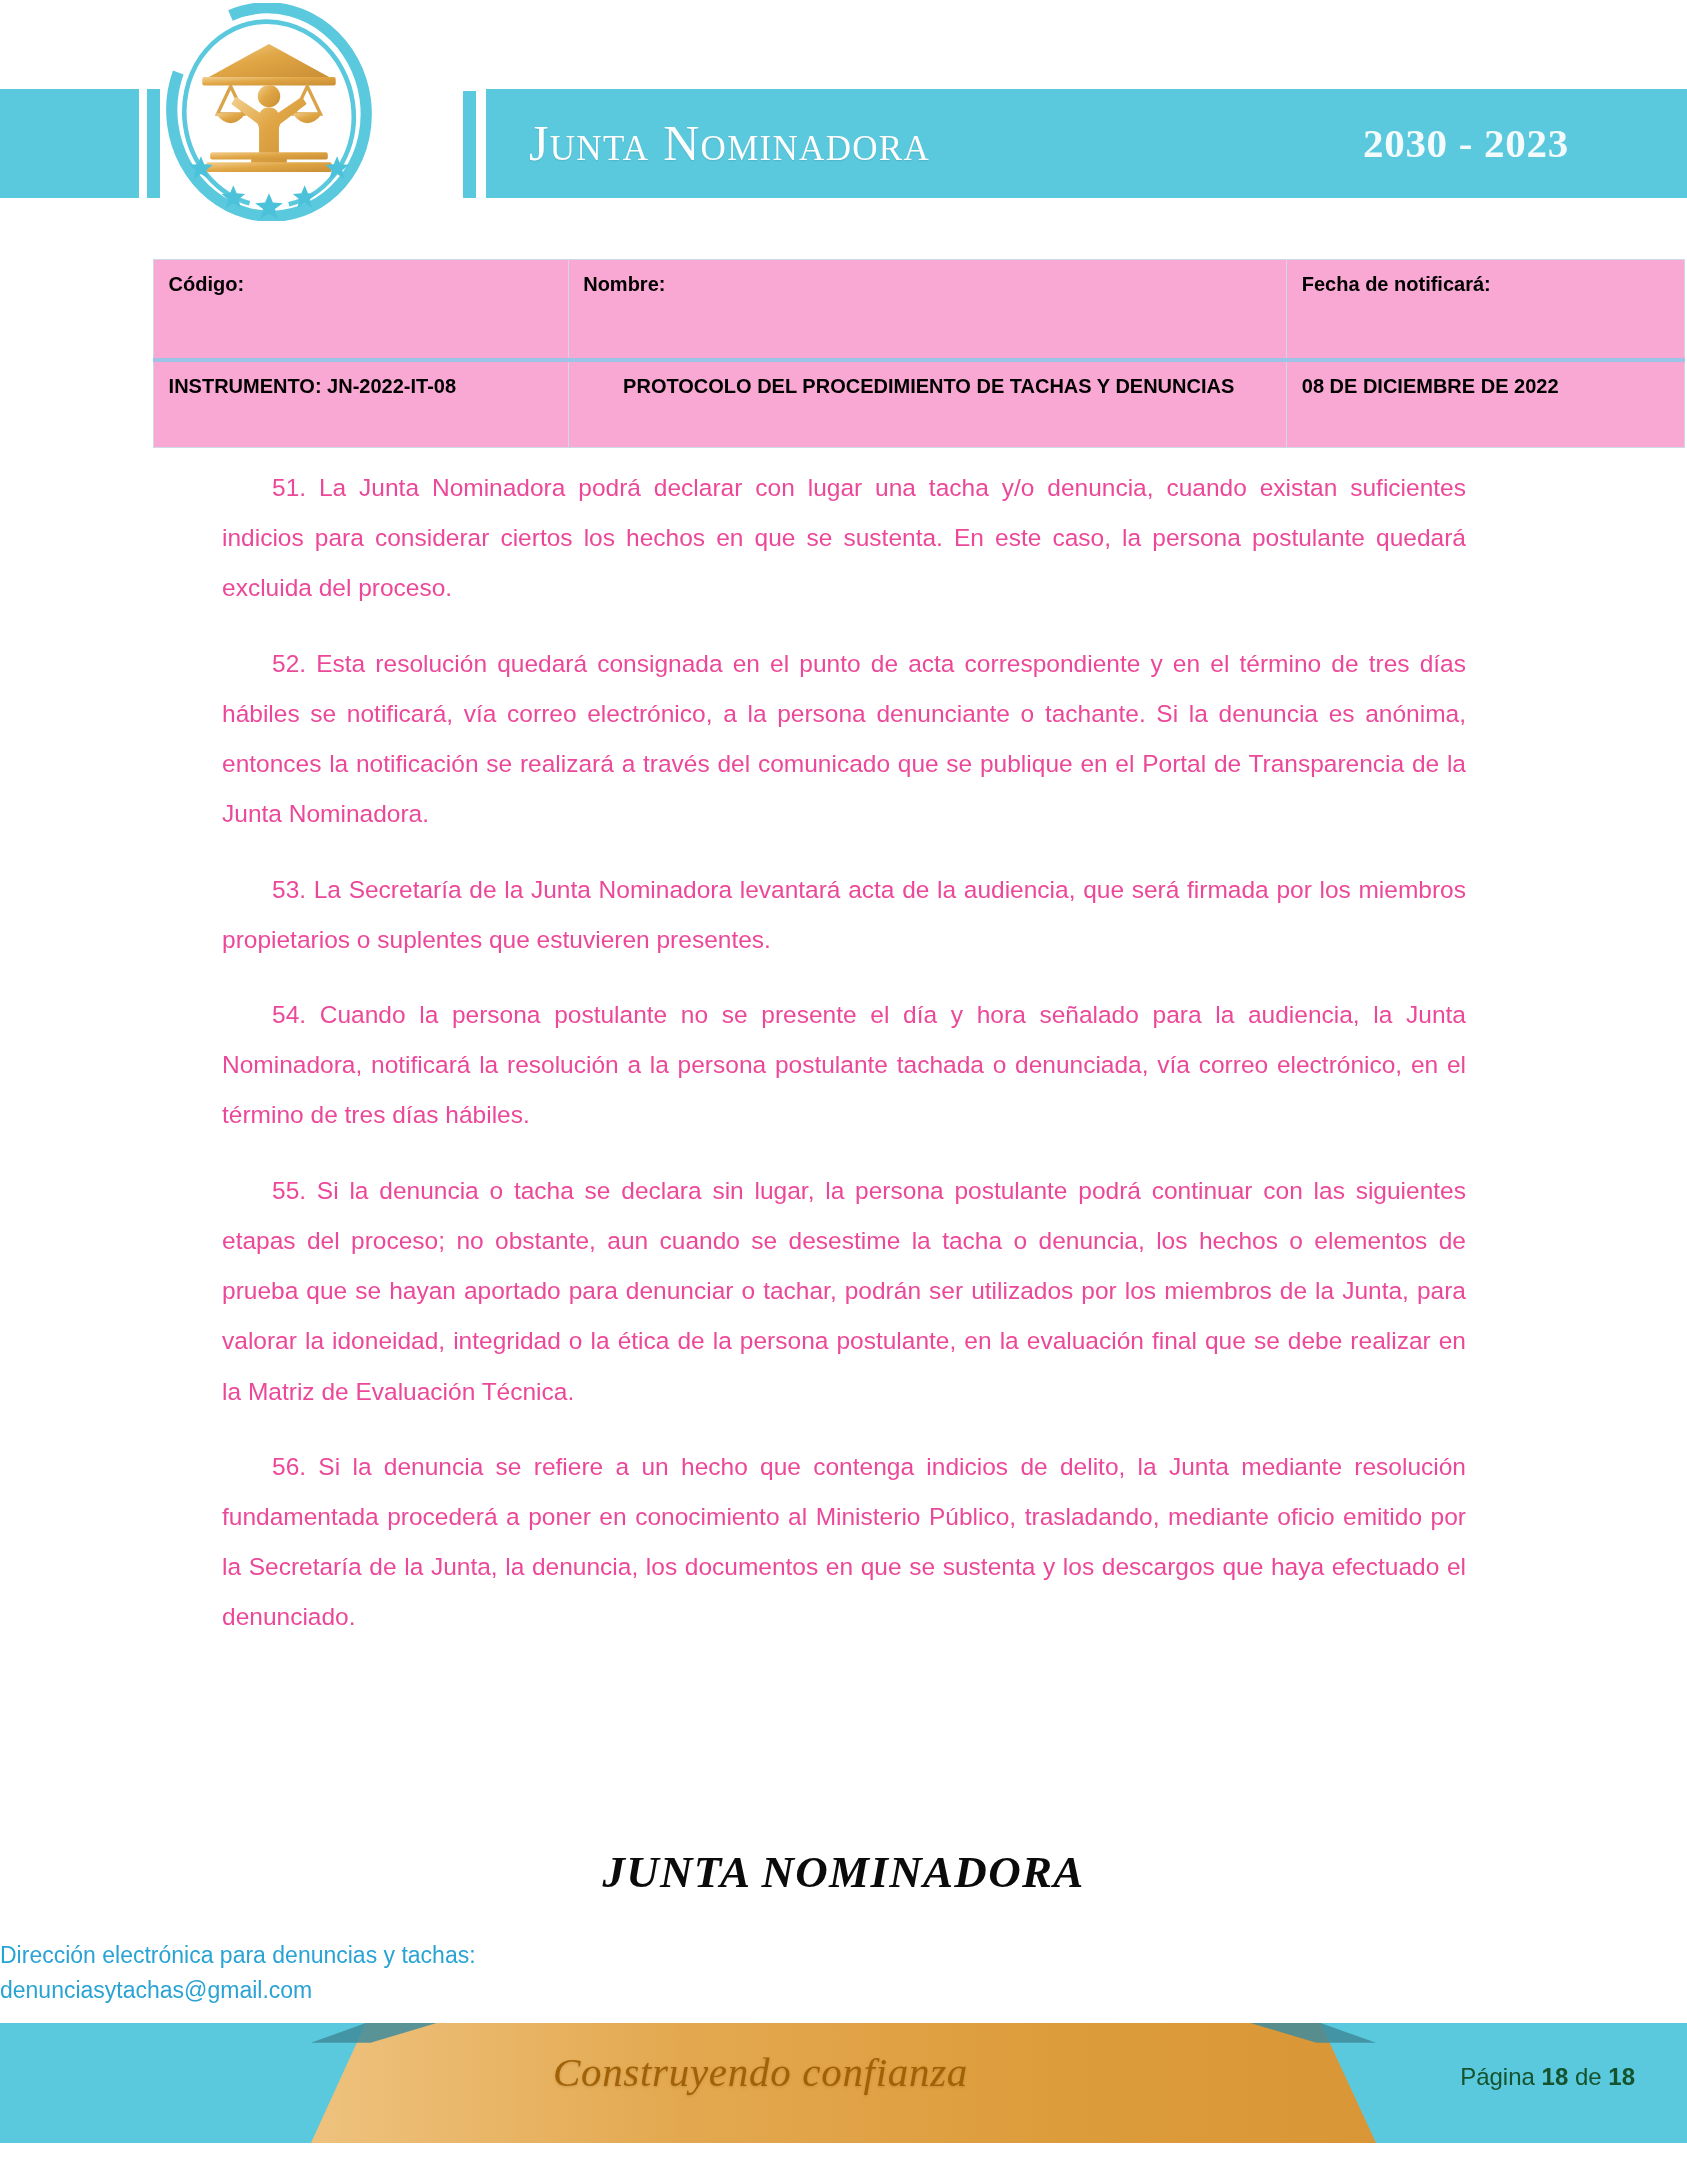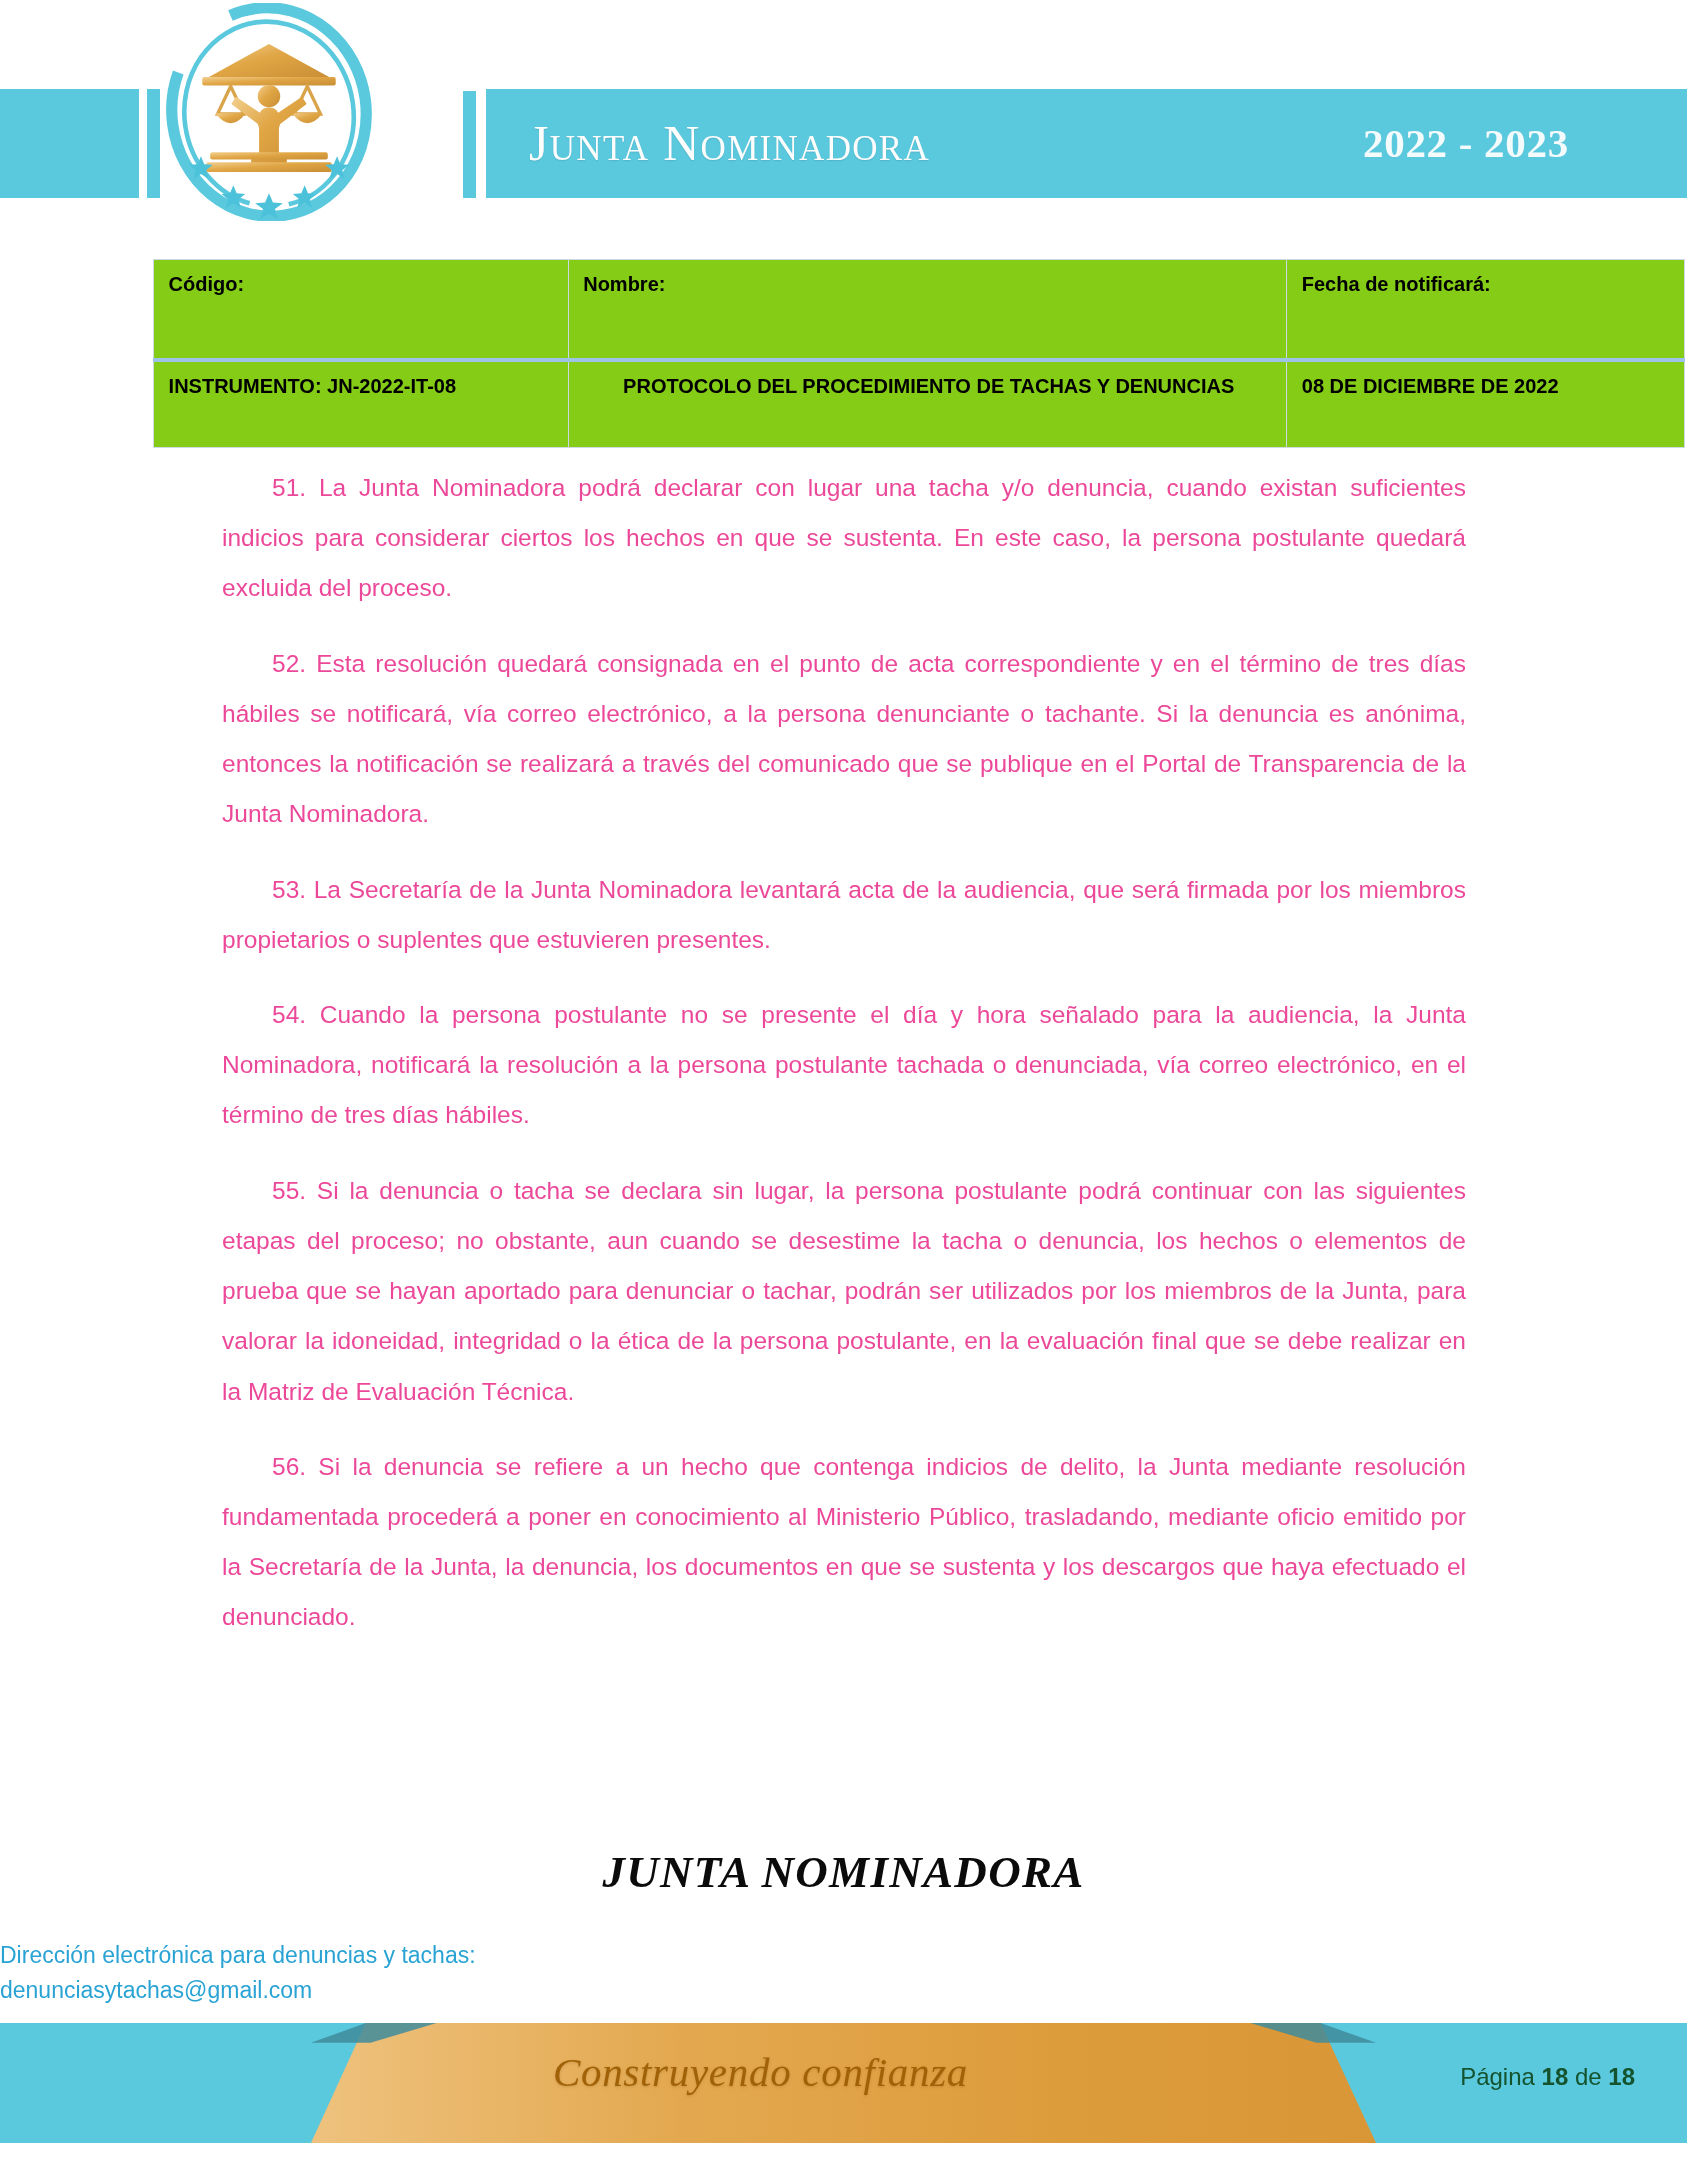--- a/index.html
+++ b/index.html
@@ -109,21 +109,21 @@
     table-layout: fixed;
   }
   .doc-table td {
     border: 0.7px solid #cfd9e6;
     vertical-align: top;
     padding: 12px 12px 12px 14.6px;
     font-size: 20px;
     font-weight: 700;
     line-height: 1.28;
     color: #000;
-    background: #84cc16;
+    background: #f9a8d4;
   }
   .doc-table tr.head-row td { height: 74px; }
   .doc-table tr.body-row td {
     height: 61px;
     border-top: 4.6px solid #9dc3e6;
   }
   .col-a { width: 387px; }
   .col-b { width: 691px; }
   .col-c { width: 370px; }
   .cell-center { text-align: center; }
@@ -220,21 +220,21 @@
 
 <div class="header">
 
   <div class="header-bar-left"></div>
   <div class="header-bar-tick"></div>
   <div class="header-bar-tick2"></div>
   <div class="header-bar-main"></div>
 
   <div class="header-title">Junta Nominadora</div>
 
-  <div class="header-years">2022 - 2023</div>
+  <div class="header-years">2030 - 2023</div>
 
   <div class="logo">
     <svg viewBox="0 0 330 330" xmlns="http://www.w3.org/2000/svg">
       <defs>
         <linearGradient id="gold" x1="0" y1="0" x2="1" y2="1">
           <stop offset="0%" stop-color="#f2cf8e"></stop>
           <stop offset="45%" stop-color="#e0a544"></stop>
           <stop offset="100%" stop-color="#c98e35"></stop>
         </linearGradient>
       </defs>

